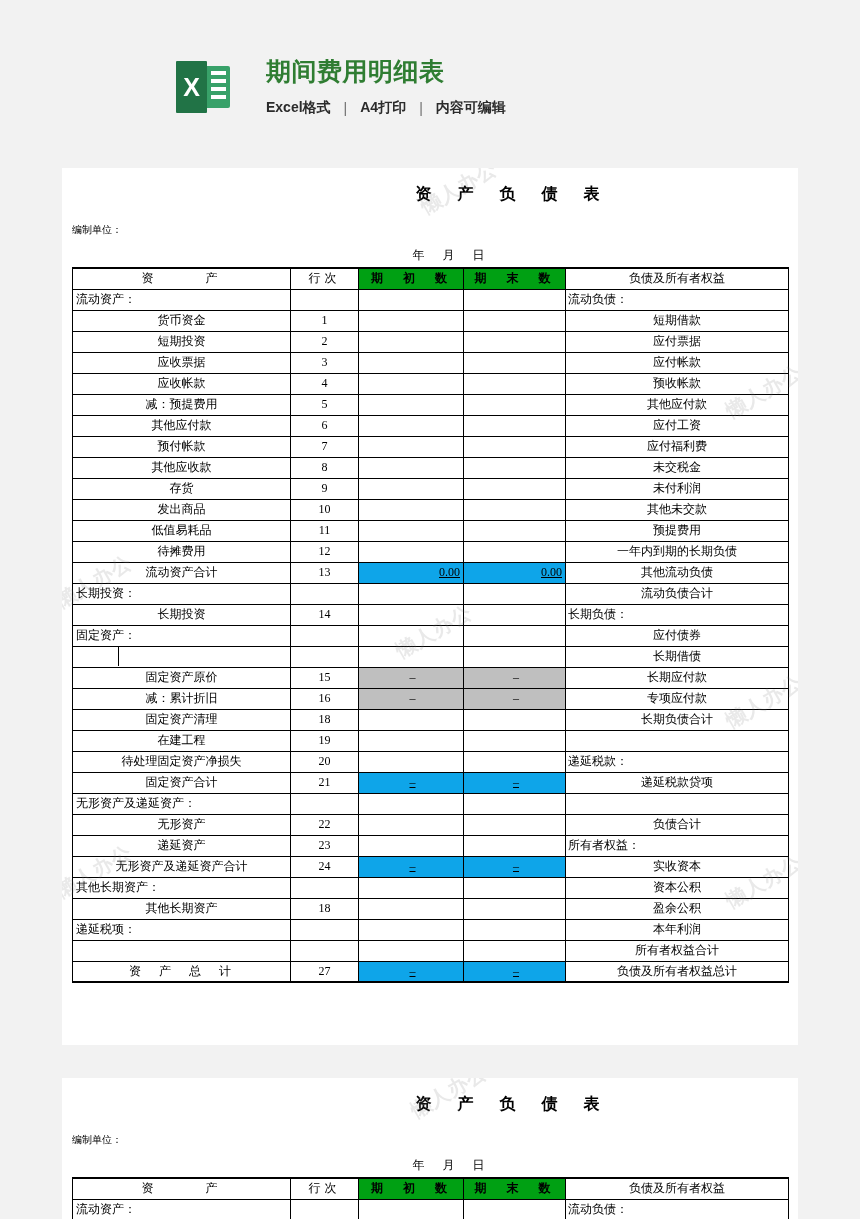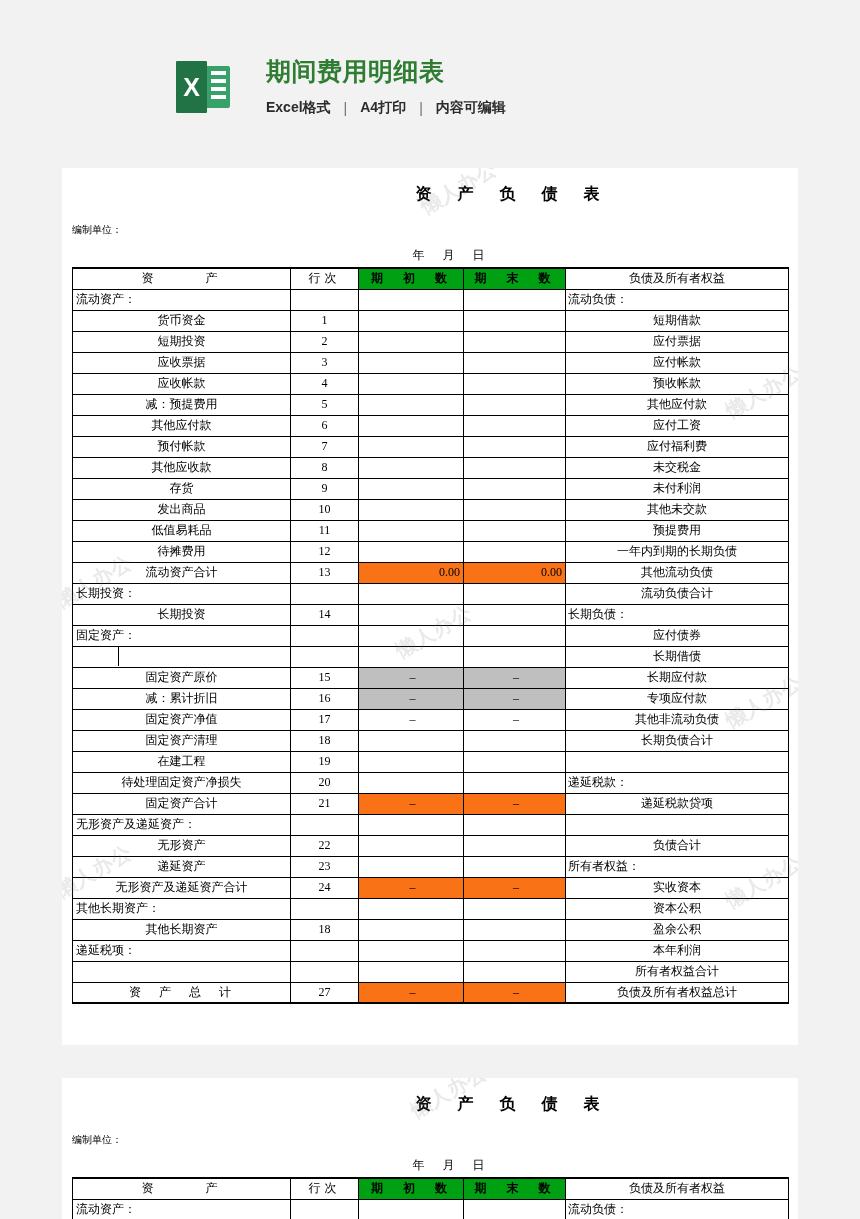--- a/index.html
+++ b/index.html
@@ -162,21 +162,21 @@
   td.head.liab { letter-spacing: 0; text-align: center; }
   td.head.green {
     background: #00a013;
     color: #000;
     font-weight: bold;
   }
   td.grp { text-align: left; padding-left: 2px; }
   td.item { text-align: center; }
   td.lineno { text-align: center; }
   td.num { text-align: right; padding-right: 10px; }
-  td.num.green { background: #f97316; }
+  td.num.green { background: #0ea5e9; text-decoration: underline; }
   td.num.gray  { background: #bfbfbf; }
   td.num.dash  { text-align: center; padding-right: 0; }
   td.liabcell { text-align: center; }
   td.liabcell.grp { text-align: left; padding-left: 2px; }
   td.tot { text-align: center; letter-spacing: 3px; }
   td.bl { border-left-width: 2px; }
   td.br { border-right-width: 2px; }
   tr.toprow td { border-top-width: 2px; }
   tr.botrow td { border-bottom-width: 2px; }
 
@@ -405,27 +405,20 @@
               <td class="liabcell br ">长期应付款</td>
             </tr>
             <tr>
               <td class="bl item">减：累计折旧</td>
               <td class="lineno">16</td>
               <td class="num gray dash">–</td>
               <td class="num gray dash">–</td>
               <td class="liabcell br ">专项应付款</td>
             </tr>
             <tr>
-              <td class="bl item">固定资产净值</td>
-              <td class="lineno">17</td>
-              <td class="num dash">–</td>
-              <td class="num dash">–</td>
-              <td class="liabcell br ">其他非流动负债</td>
-            </tr>
-            <tr>
               <td class="bl item">固定资产清理</td>
               <td class="lineno">18</td>
               <td class="num"></td>
               <td class="num"></td>
               <td class="liabcell br ">长期负债合计</td>
             </tr>
             <tr>
               <td class="bl item">在建工程</td>
               <td class="lineno">19</td>
               <td class="num"></td>

